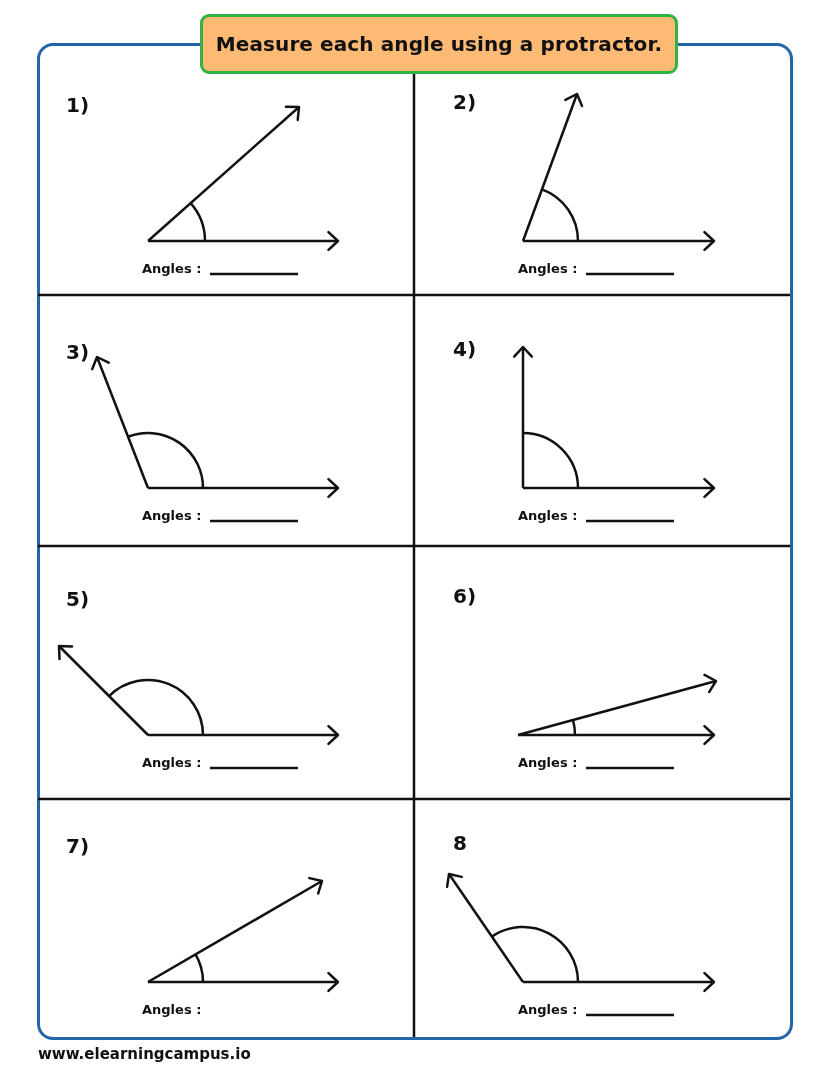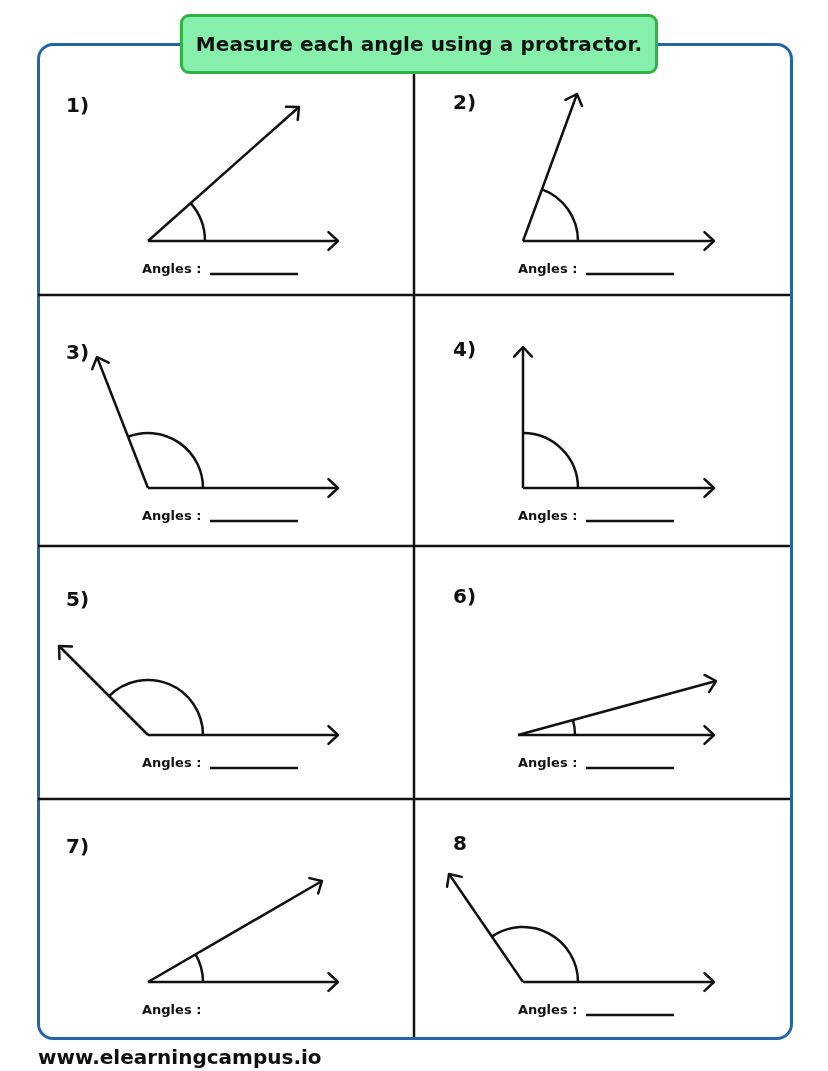--- a/index.html
+++ b/index.html
@@ -1,21 +1,21 @@
 <!DOCTYPE html>
 <html><head>
 <meta charset="utf-8">
 <style>
   html, body { margin:0; padding:0; background:#ffffff; }
   body { width:828px; height:1071px; position:relative; overflow:hidden; font-family:"DejaVu Sans", sans-serif; }
   .frame { position:absolute; left:37px; top:43px; width:750px; height:991px; border:3px solid #2366a8; border-radius:16px; box-sizing:content-box; }
-  .title-box { position:absolute; left:180px; top:14px; width:472px; height:54px; border:3px solid #2fb344; border-radius:9px; background:#86efac; display:flex; align-items:center; justify-content:center; z-index:3; }
+  .title-box { position:absolute; left:200px; top:14px; width:472px; height:54px; border:3px solid #2fb344; border-radius:9px; background:#fdba74; display:flex; align-items:center; justify-content:center; z-index:3; }
   .title-text { font-size:20px; font-weight:bold; color:#111; letter-spacing:0.1px; white-space:nowrap; }
   svg.sheet { position:absolute; left:0; top:0; z-index:2; }
-  .footer { position:absolute; left:38px; top:1045px; font-size:20px; font-weight:bold; color:#111; }
+  .footer { position:absolute; left:38px; top:1045px; font-size:15px; font-weight:bold; color:#111; }
 </style>
 </head>
 <body>
 
 <div class="frame"></div>
 
 <div class="title-box">
   <span class="title-text">Measure each angle using a protractor.</span>
 </div>
 

